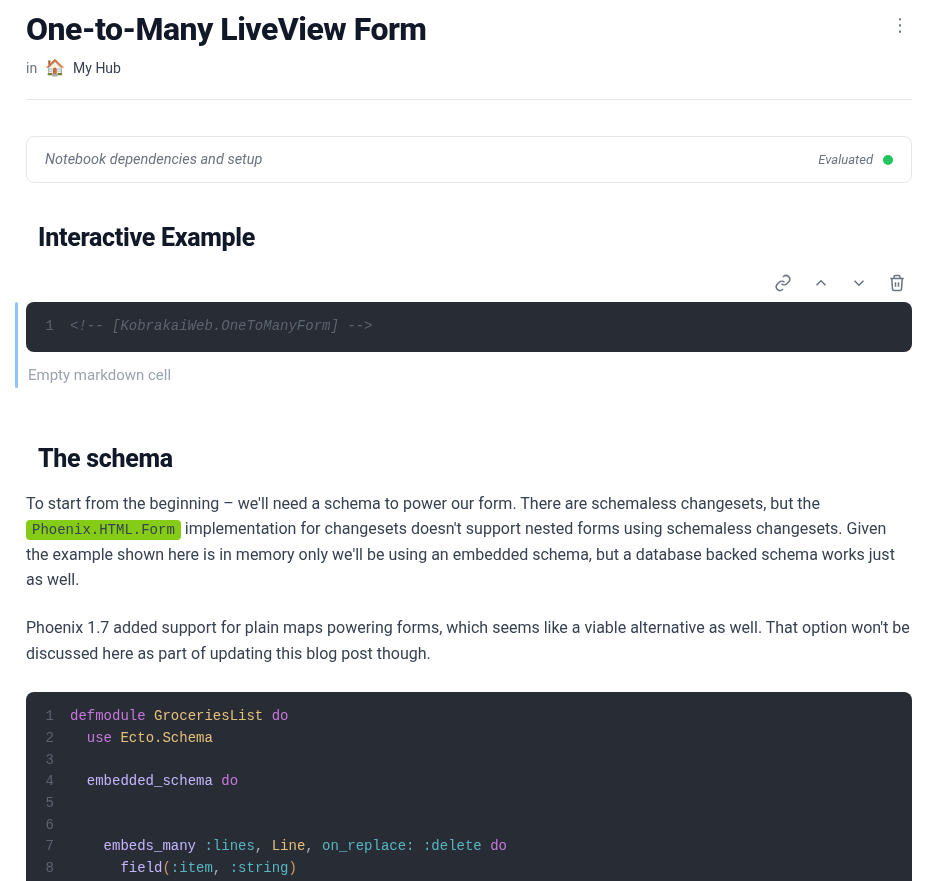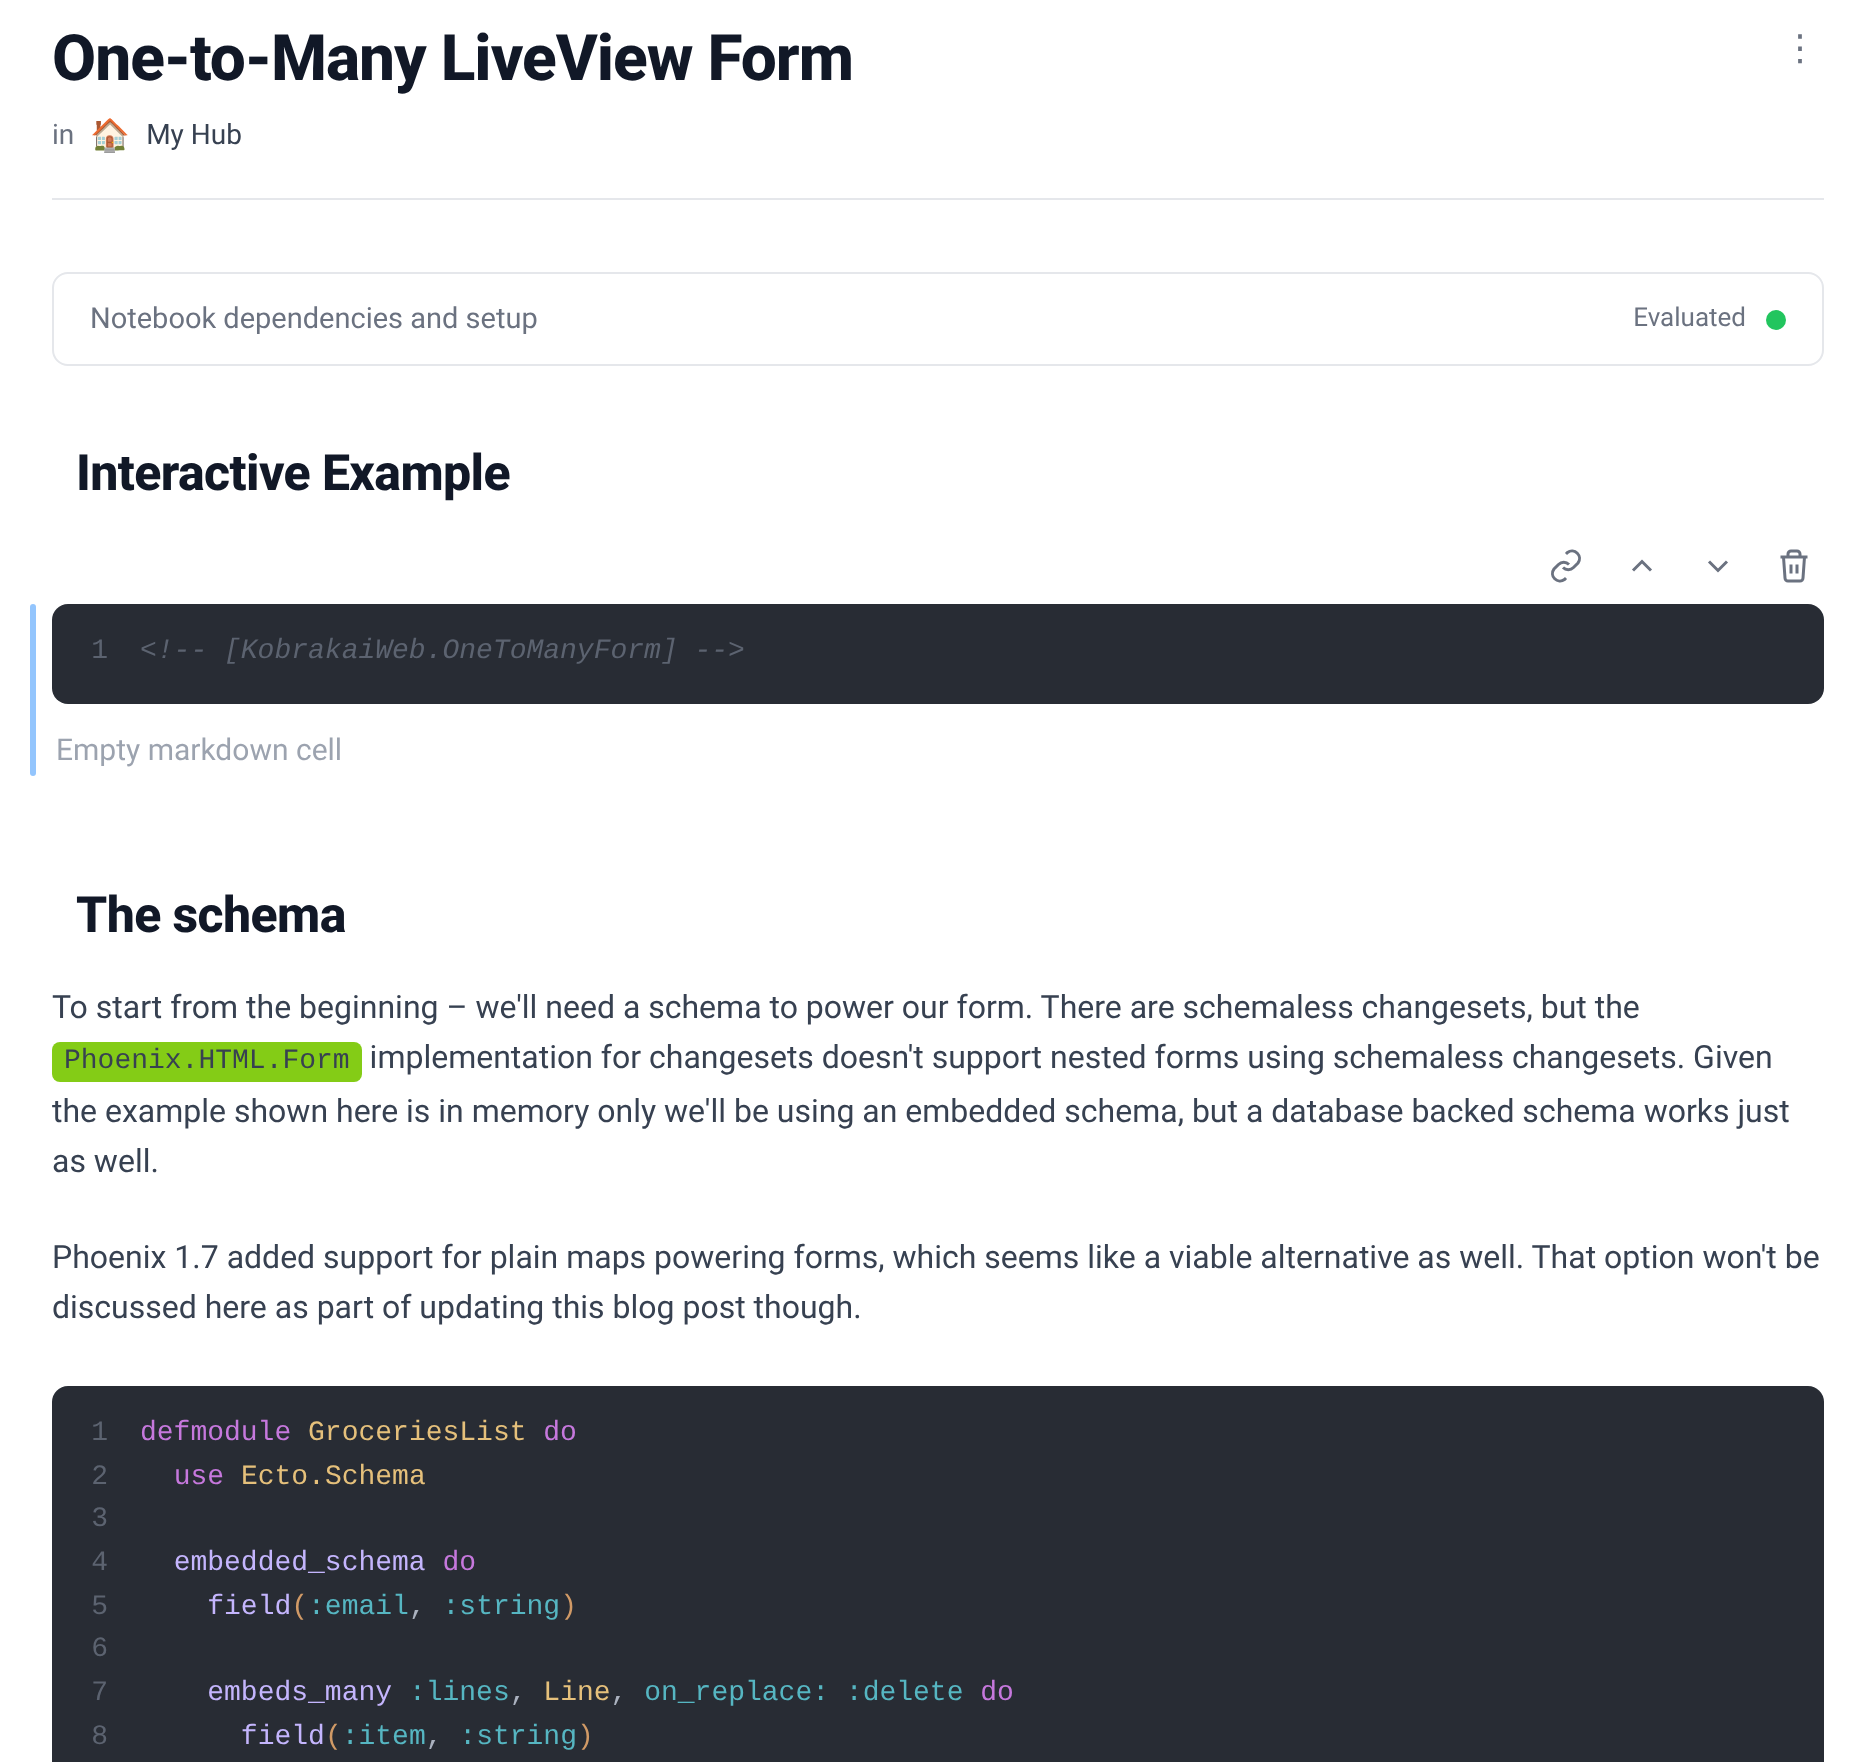--- a/index.html
+++ b/index.html
@@ -51,20 +51,21 @@
     margin: 22px 0 36px 0;
   }
   .setup-box {
     border: 1px solid #e5e7eb;
     border-radius: 8px;
     padding: 14px 18px;
     display: flex;
     justify-content: space-between;
     align-items: center;
     margin-bottom: 40px;
+    font-style: italic;
   }
   .setup-label {
     color: #6b7280;
     font-size: 14.5px;
   }
   .status-row {
     display: flex;
     align-items: center;
     gap: 10px;
   }
@@ -255,21 +256,20 @@
         <div class="code-line">
           <span class="gutter">3</span>
           <span class="code-content"></span>
         </div>
         <div class="code-line">
           <span class="gutter">4</span>
           <span class="code-content">  <span class="cm-func">embedded_schema</span> <span class="cm-keyword">do</span></span>
         </div>
         <div class="code-line">
           <span class="gutter">5</span>
-          <span class="code-content">    <span class="cm-func">field</span><span class="cm-punct">(</span><span class="cm-atom">:email</span><span class="cm-op">, </span><span class="cm-atom">:string</span><span class="cm-punct">)</span></span>
         </div>
         <div class="code-line">
           <span class="gutter">6</span>
           <span class="code-content"></span>
         </div>
         <div class="code-line">
           <span class="gutter">7</span>
           <span class="code-content">    <span class="cm-func">embeds_many</span> <span class="cm-atom">:lines</span><span class="cm-op">, </span><span class="cm-type">Line</span><span class="cm-op">, </span><span class="cm-atom">on_replace:</span> <span class="cm-atom">:delete</span> <span class="cm-keyword">do</span></span>
         </div>
         <div class="code-line">

